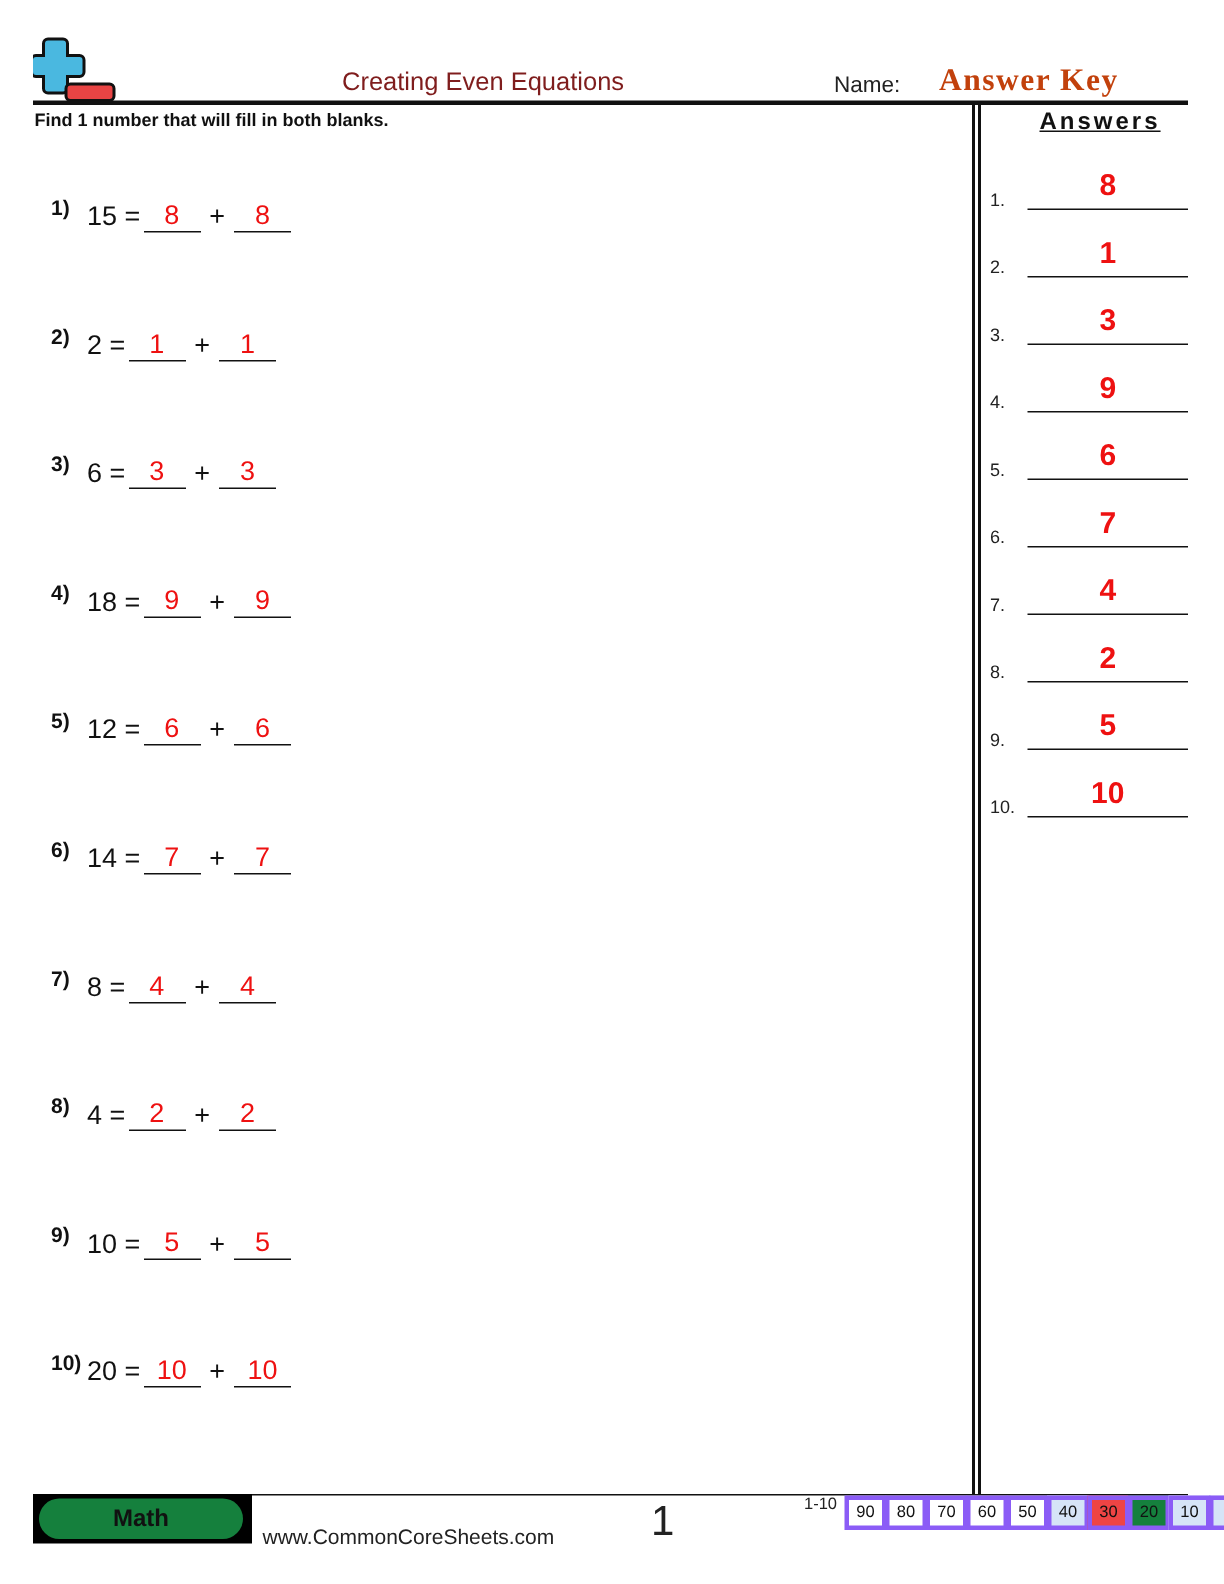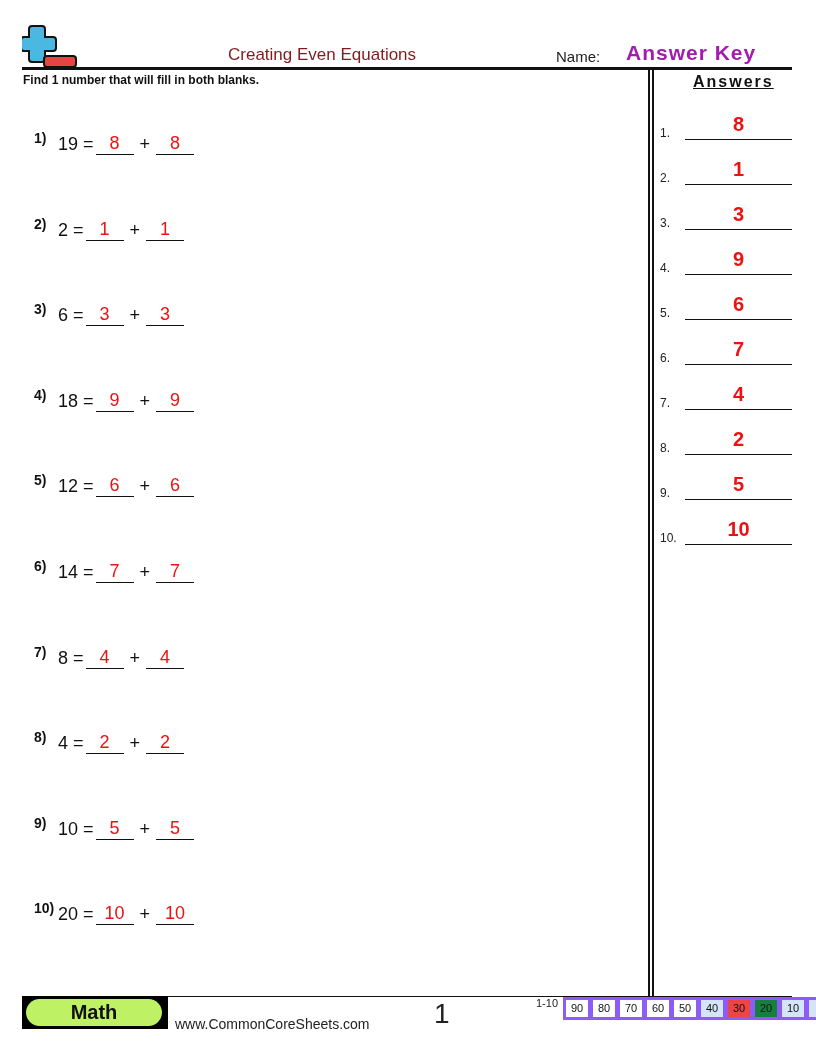--- a/index.html
+++ b/index.html
@@ -1,37 +1,37 @@
 <!DOCTYPE html>
 <html><head>
 <meta charset="utf-8">
 <style>
   html, body { margin:0; padding:0; background:#fff; }
   body { width:816px; height:1056px; position:relative; overflow:hidden; font-family:"Liberation Sans", sans-serif; color:#111; }
   .abs { position:absolute; }
   .logo { left:22px; top:24px; width:60px; height:44px; }
   .title { left:228px; top:45px; font-size:17px; color:#7f1d1d; }
   .name-label { left:556px; top:48px; font-size:15px; color:#222; }
-  .name-value { left:626px; top:41px; font-size:21px; font-weight:bold; color:#a21caf; letter-spacing:1px; }
+  .name-value { left:626px; top:41px; font-size:21px; font-weight:bold; color:#c2410c; letter-spacing:1px;font-family:Liberation Serif, serif; }
   .top-rule { left:22px; top:67px; width:770px; height:3px; background:#111; }
   .instructions { left:23px; top:73px; font-size:12px; font-weight:bold; }
   .vdiv1 { left:648px; top:70px; width:2px; height:926px; background:#111; }
   .vdiv2 { left:652px; top:70px; width:2px; height:926px; background:#111; }
   .answers-head { left:693px; top:73px; font-size:16px; font-weight:bold; letter-spacing:2px; text-decoration:underline; }
   .problem { left:34px; height:30px; width:220px; }
   .pnum { position:absolute; left:0; top:0; font-size:14px; font-weight:bold; }
   .peq { position:absolute; left:24px; top:2px; font-size:18px; white-space:nowrap; display:flex; align-items:flex-end; }
   .blank { display:inline-block; width:38px; border-bottom:1.3px solid #111; text-align:center; color:#ee1111; margin:0 2px; height:22px; line-height:22px; }
   .op { margin:0 4px; }
   .ans-row { left:660px; width:132px; height:30px; }
   .ans-num { position:absolute; left:0; bottom:0; font-size:12px; color:#222; }
   .ans-line { position:absolute; left:25px; right:0; bottom:0; border-bottom:1.3px solid #111; text-align:center; font-size:20px; font-weight:bold; color:#ee1111; height:26px; line-height:22px; }
   .bottom-rule { left:22px; top:996px; width:770px; height:1px; background:#111; }
   .math-badge { left:22px; top:996px; width:146px; height:33px; background:#000; }
-  .math-pill { position:absolute; left:4px; top:3px; width:136px; height:27px; background:#bef264; border-radius:14px; display:flex; align-items:center; justify-content:center; font-size:20px; font-weight:bold; }
+  .math-pill { position:absolute; left:4px; top:3px; width:136px; height:27px; background:#15803d; border-radius:14px; display:flex; align-items:center; justify-content:center; font-size:16px; font-weight:bold; }
   .site { left:175px; top:1016px; font-size:14px; color:#222; }
   .page-num { left:434px; top:998px; font-size:28px; color:#222; }
   .score-label { left:536px; top:997px; font-size:11px; color:#222; }
   .score-table { left:564px; top:997px; display:flex; }
   .score-cell { width:22px; height:17px; border:3px solid #8b5cf6; margin-left:-1px; font-size:11px; text-align:center; line-height:17px; }
 </style>
 </head>
 <body>
 
 <svg class="abs logo" viewBox="0 0 60 44">
@@ -47,21 +47,21 @@
 
 <div class="abs vdiv1"></div>
 <div class="abs vdiv2"></div>
 
 <div class="abs answers-head">Answers</div>
 
 <div id="problems">
     <div class="abs problem" style="top: 130px;">
       <span class="pnum">1)</span>
       <span class="peq">
-        <span>19 =</span>
+        <span>15 =</span>
         <span class="blank">8</span>
         <span class="op">+</span>
         <span class="blank">8</span>
       </span>
     </div>
     <div class="abs problem" style="top: 215.6px;">
       <span class="pnum">2)</span>
       <span class="peq">
         <span>2 =</span>
         <span class="blank">1</span>

